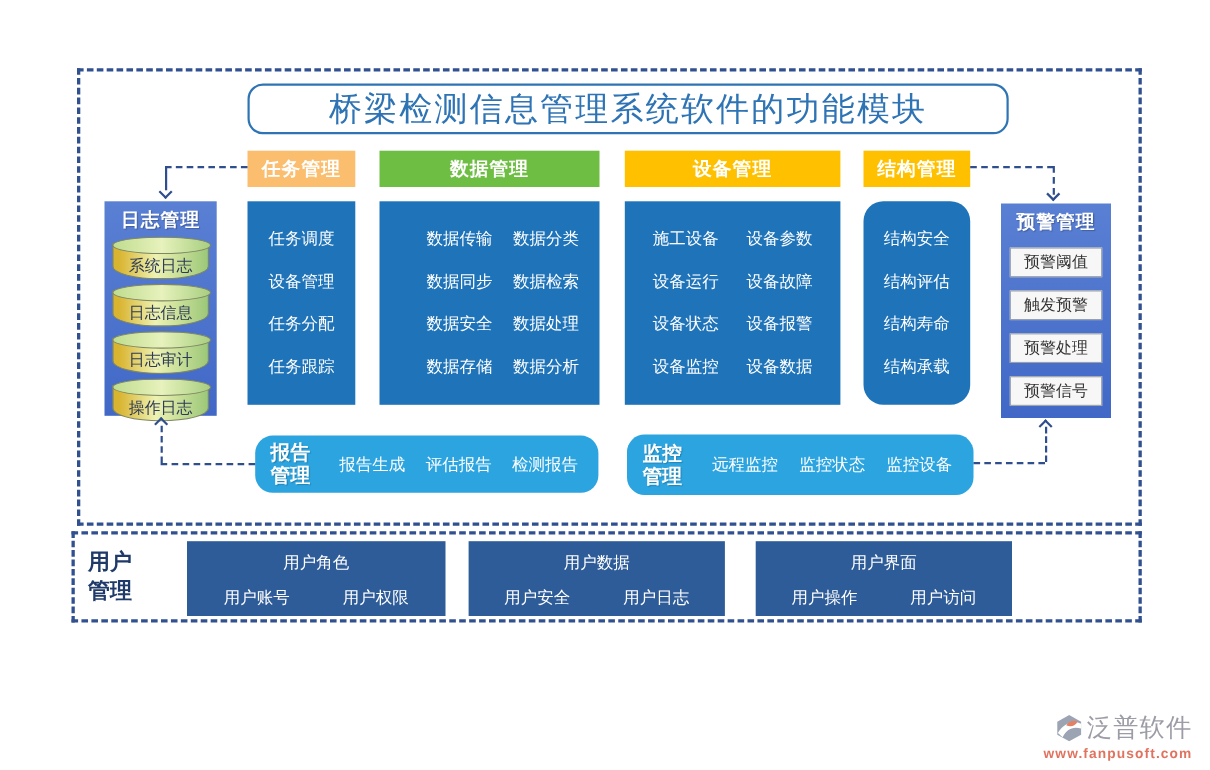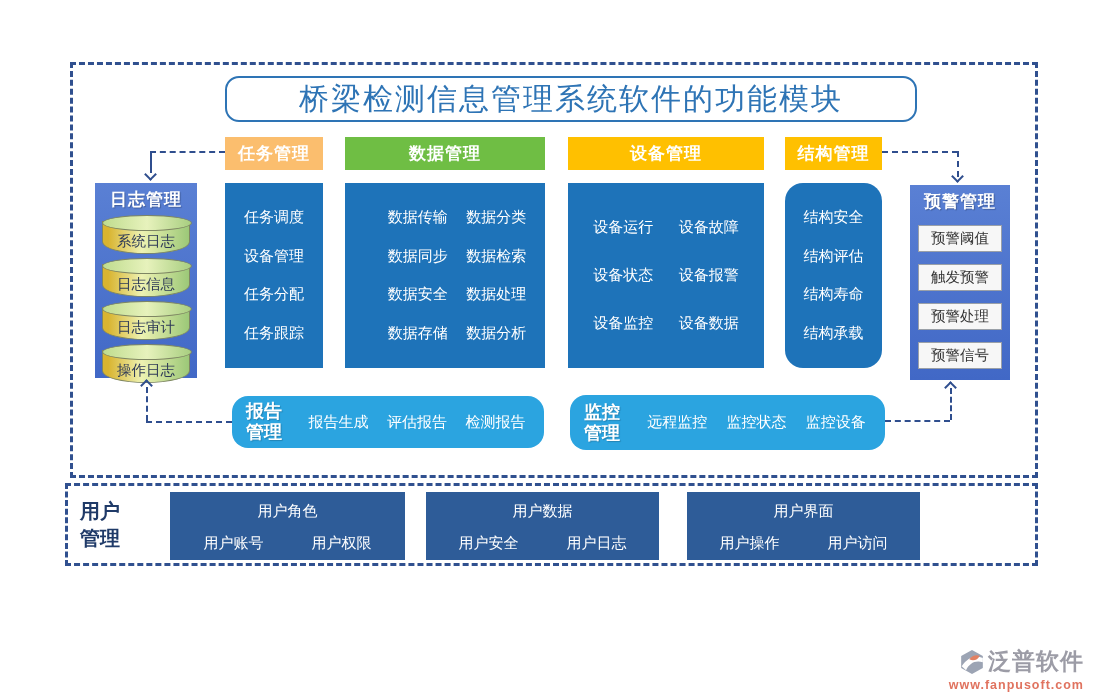--- a/index.html
+++ b/index.html
@@ -115,21 +115,21 @@
   .dash-h { position:absolute; border-top:2px dashed #2F4E8E; }
   .dash-v { position:absolute; width:0; border-left:2px dashed #2F4E8E; }
   .solid-v { position:absolute; width:0; border-left:2px solid #2F4E8E; }
   .chev { position:absolute; width:9px; height:9px; }
   .chev-down { border-right:2.5px solid #2F4E8E; border-bottom:2.5px solid #2F4E8E; transform:rotate(45deg); }
   .chev-up { border-left:2.5px solid #2F4E8E; border-top:2.5px solid #2F4E8E; transform:rotate(45deg); }
   
   .footer { position:absolute; right:16px; bottom:8px; text-align:right; }
   .footer-row { display:flex; align-items:center; justify-content:flex-end; gap:3px; }
   .brand-text {
-    font-size:23px; font-weight:bold; color:#9C9CA6; letter-spacing:1px;
+    font-size:23px; font-weight:normal; color:#9C9CA6; letter-spacing:1px;
     font-family:"Liberation Sans", sans-serif;
   }
   .footer-url {
     font-size:12.5px; font-weight:bold; color:#E0735F; letter-spacing:1px; margin-top:1px;
   }
 </style>
 </head>
 <body>
 
 <div class="canvas">
@@ -165,20 +165,24 @@
       <span>数据安全</span>
       <span>数据处理</span>
     </div>
     <div class="col-row">
       <span>数据存储</span>
       <span>数据分析</span>
     </div>
   </div>
 
   <div class="col-body bx-device">
+    <div class="col-row">
+      <span>施工设备</span>
+      <span>设备参数</span>
+    </div>
     <div class="col-row">
       <span>设备运行</span>
       <span>设备故障</span>
     </div>
     <div class="col-row">
       <span>设备状态</span>
       <span>设备报警</span>
     </div>
     <div class="col-row">
       <span>设备监控</span>

